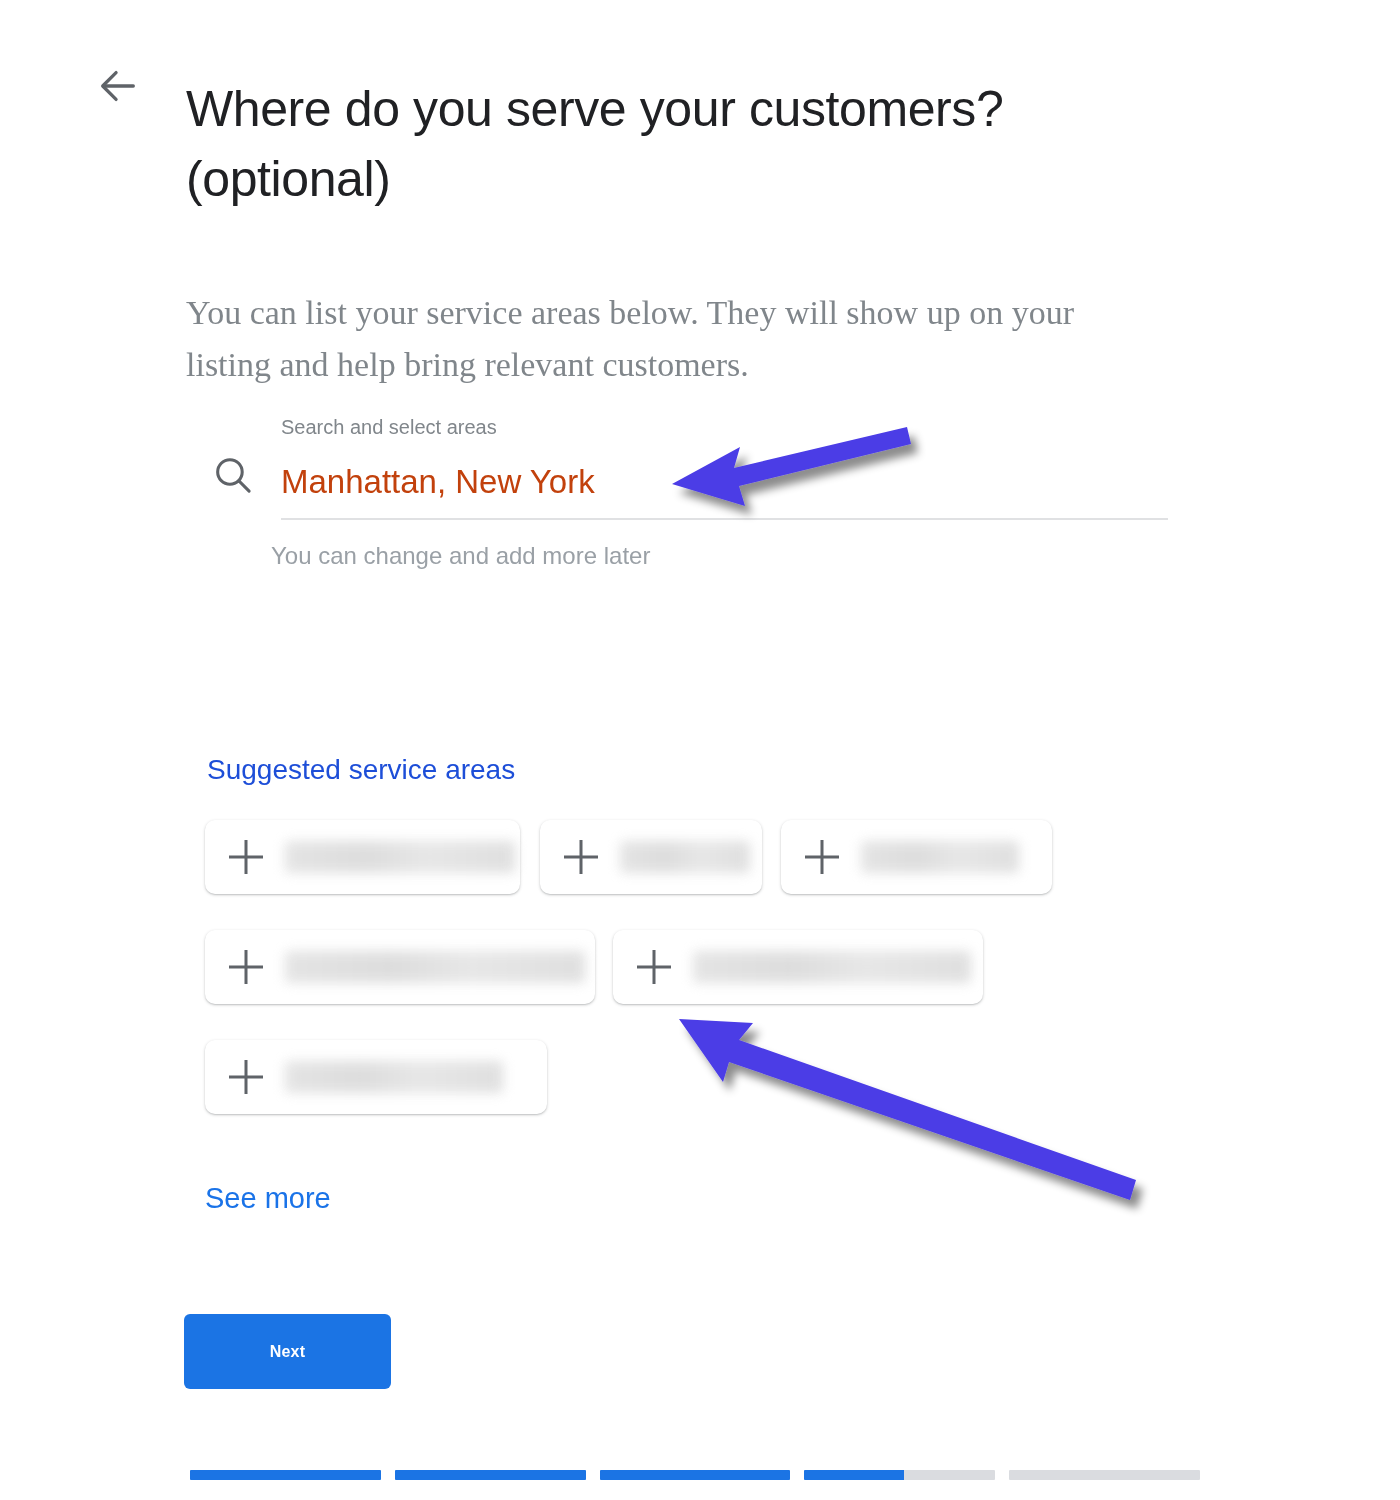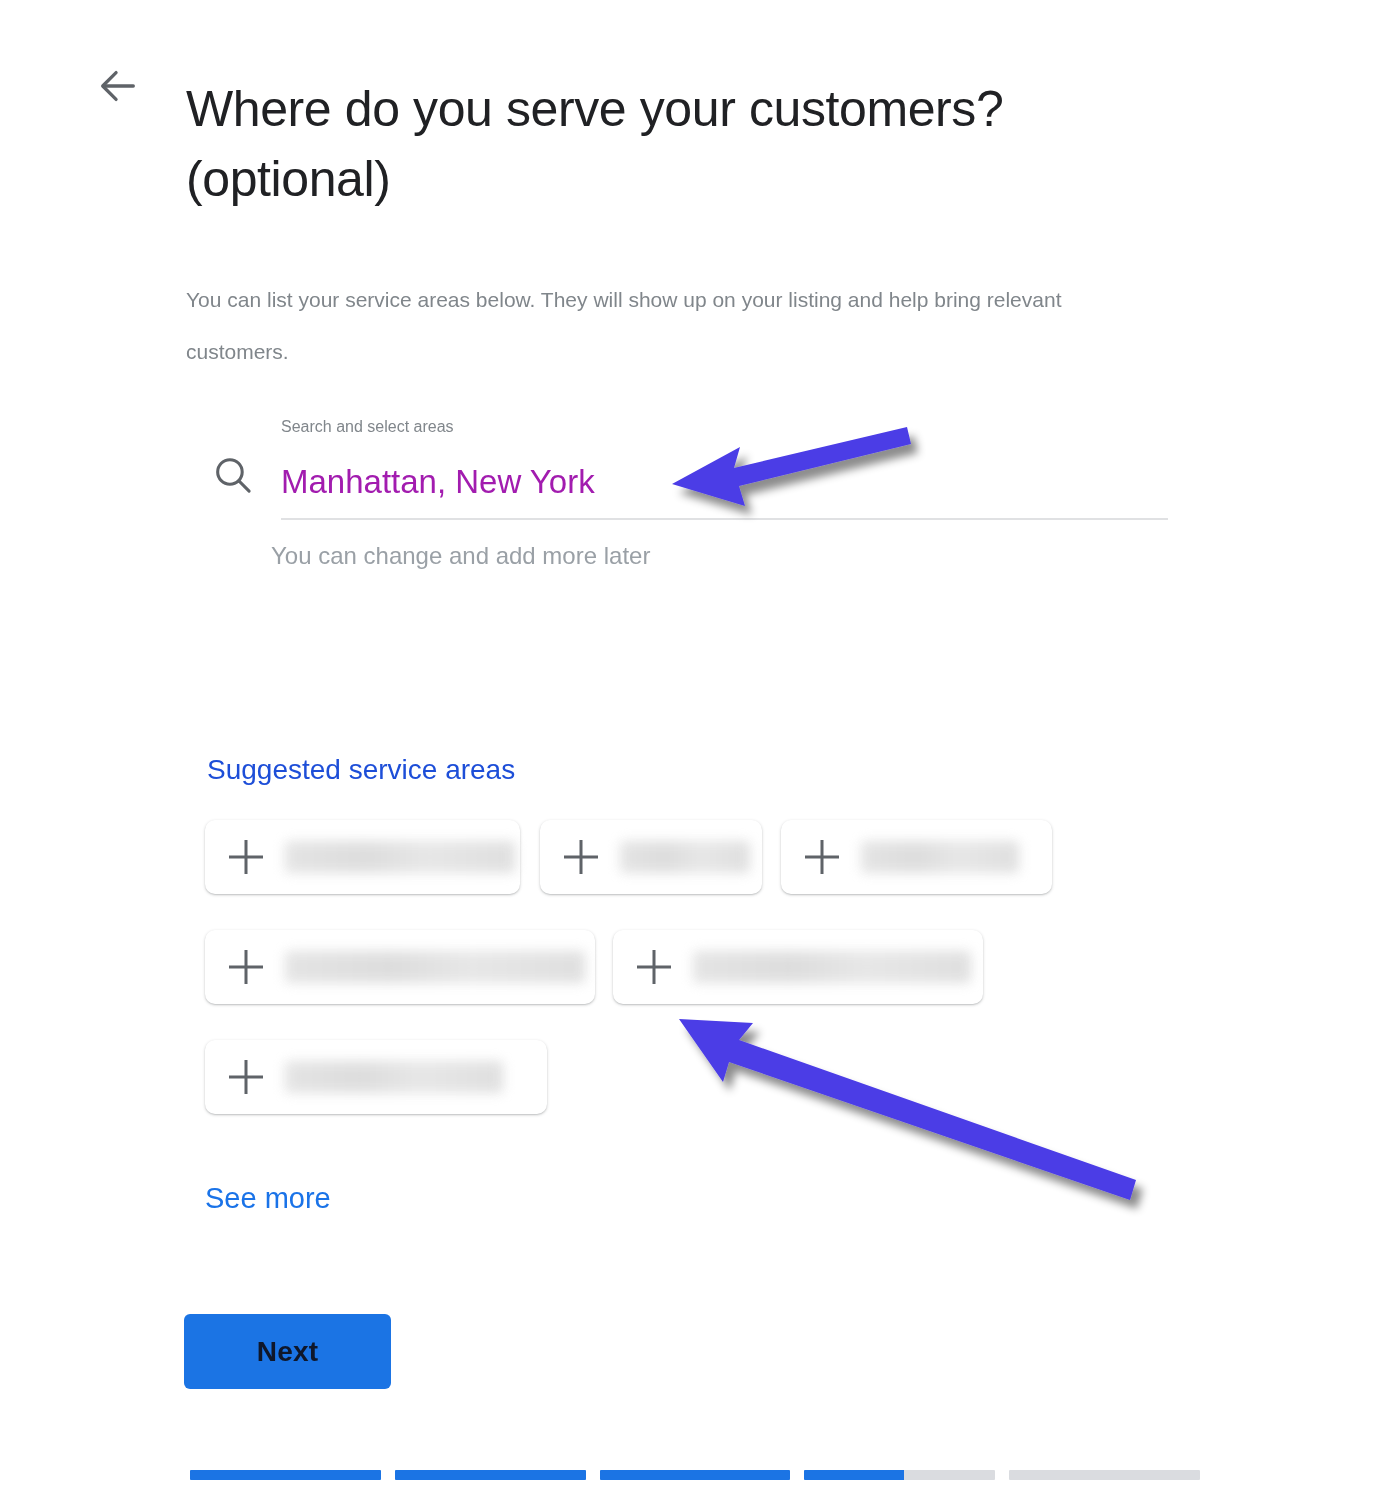--- a/index.html
+++ b/index.html
@@ -57,25 +57,26 @@
     font-weight: 400;
     color: #202124;
     letter-spacing: -0.4px;
   }
 
   .page-subtitle {
     position: absolute;
     left: 186px;
     top: 213px;
     width: 980px;
-    font-size: 21px;
+    font-size: 34px;
     line-height: 52px;
     font-weight: 400;
     color: #80868b;
     letter-spacing: 0px;
+    font-family: Liberation Serif, serif;
   }
 
   
   .search-block {
     position: absolute;
     left: 0;
     top: 0;
     width: 1400px;
   }
 
@@ -86,33 +87,33 @@
     width: 46px;
     height: 46px;
     color: #5f6368;
   }
   .search-icon svg { display: block; }
 
   .search-label {
     position: absolute;
     left: 281px;
     top: 412px;
-    font-size: 16px;
+    font-size: 20px;
     line-height: 30px;
     color: #80868b;
     font-weight: 400;
   }
 
   .search-value {
     position: absolute;
     left: 281px;
     top: 461px;
     font-size: 33px;
     line-height: 42px;
-    color: #a21caf;
+    color: #c2410c;
     font-weight: 400;
     border: none;
     outline: none;
     background: transparent;
     font-family: "Liberation Sans", sans-serif;
     width: 700px;
     padding: 0;
   }
   .search-value::placeholder { color: #bdc1c6; }
 
@@ -224,24 +225,24 @@
   }
 
   
   .next-button {
     position: absolute;
     left: 184px;
     top: 1314px;
     width: 207px;
     height: 75px;
     background: #1b74e4;
-    color: #0f172a;
+    color: #ffffff;
     border: none;
     border-radius: 6px;
-    font-size: 28px;
+    font-size: 16px;
     font-weight: 700;
     letter-spacing: 0.2px;
     cursor: pointer;
     font-family: "Liberation Sans", sans-serif;
   }
 
   
   .progress {
     position: absolute;
     left: 190px;

